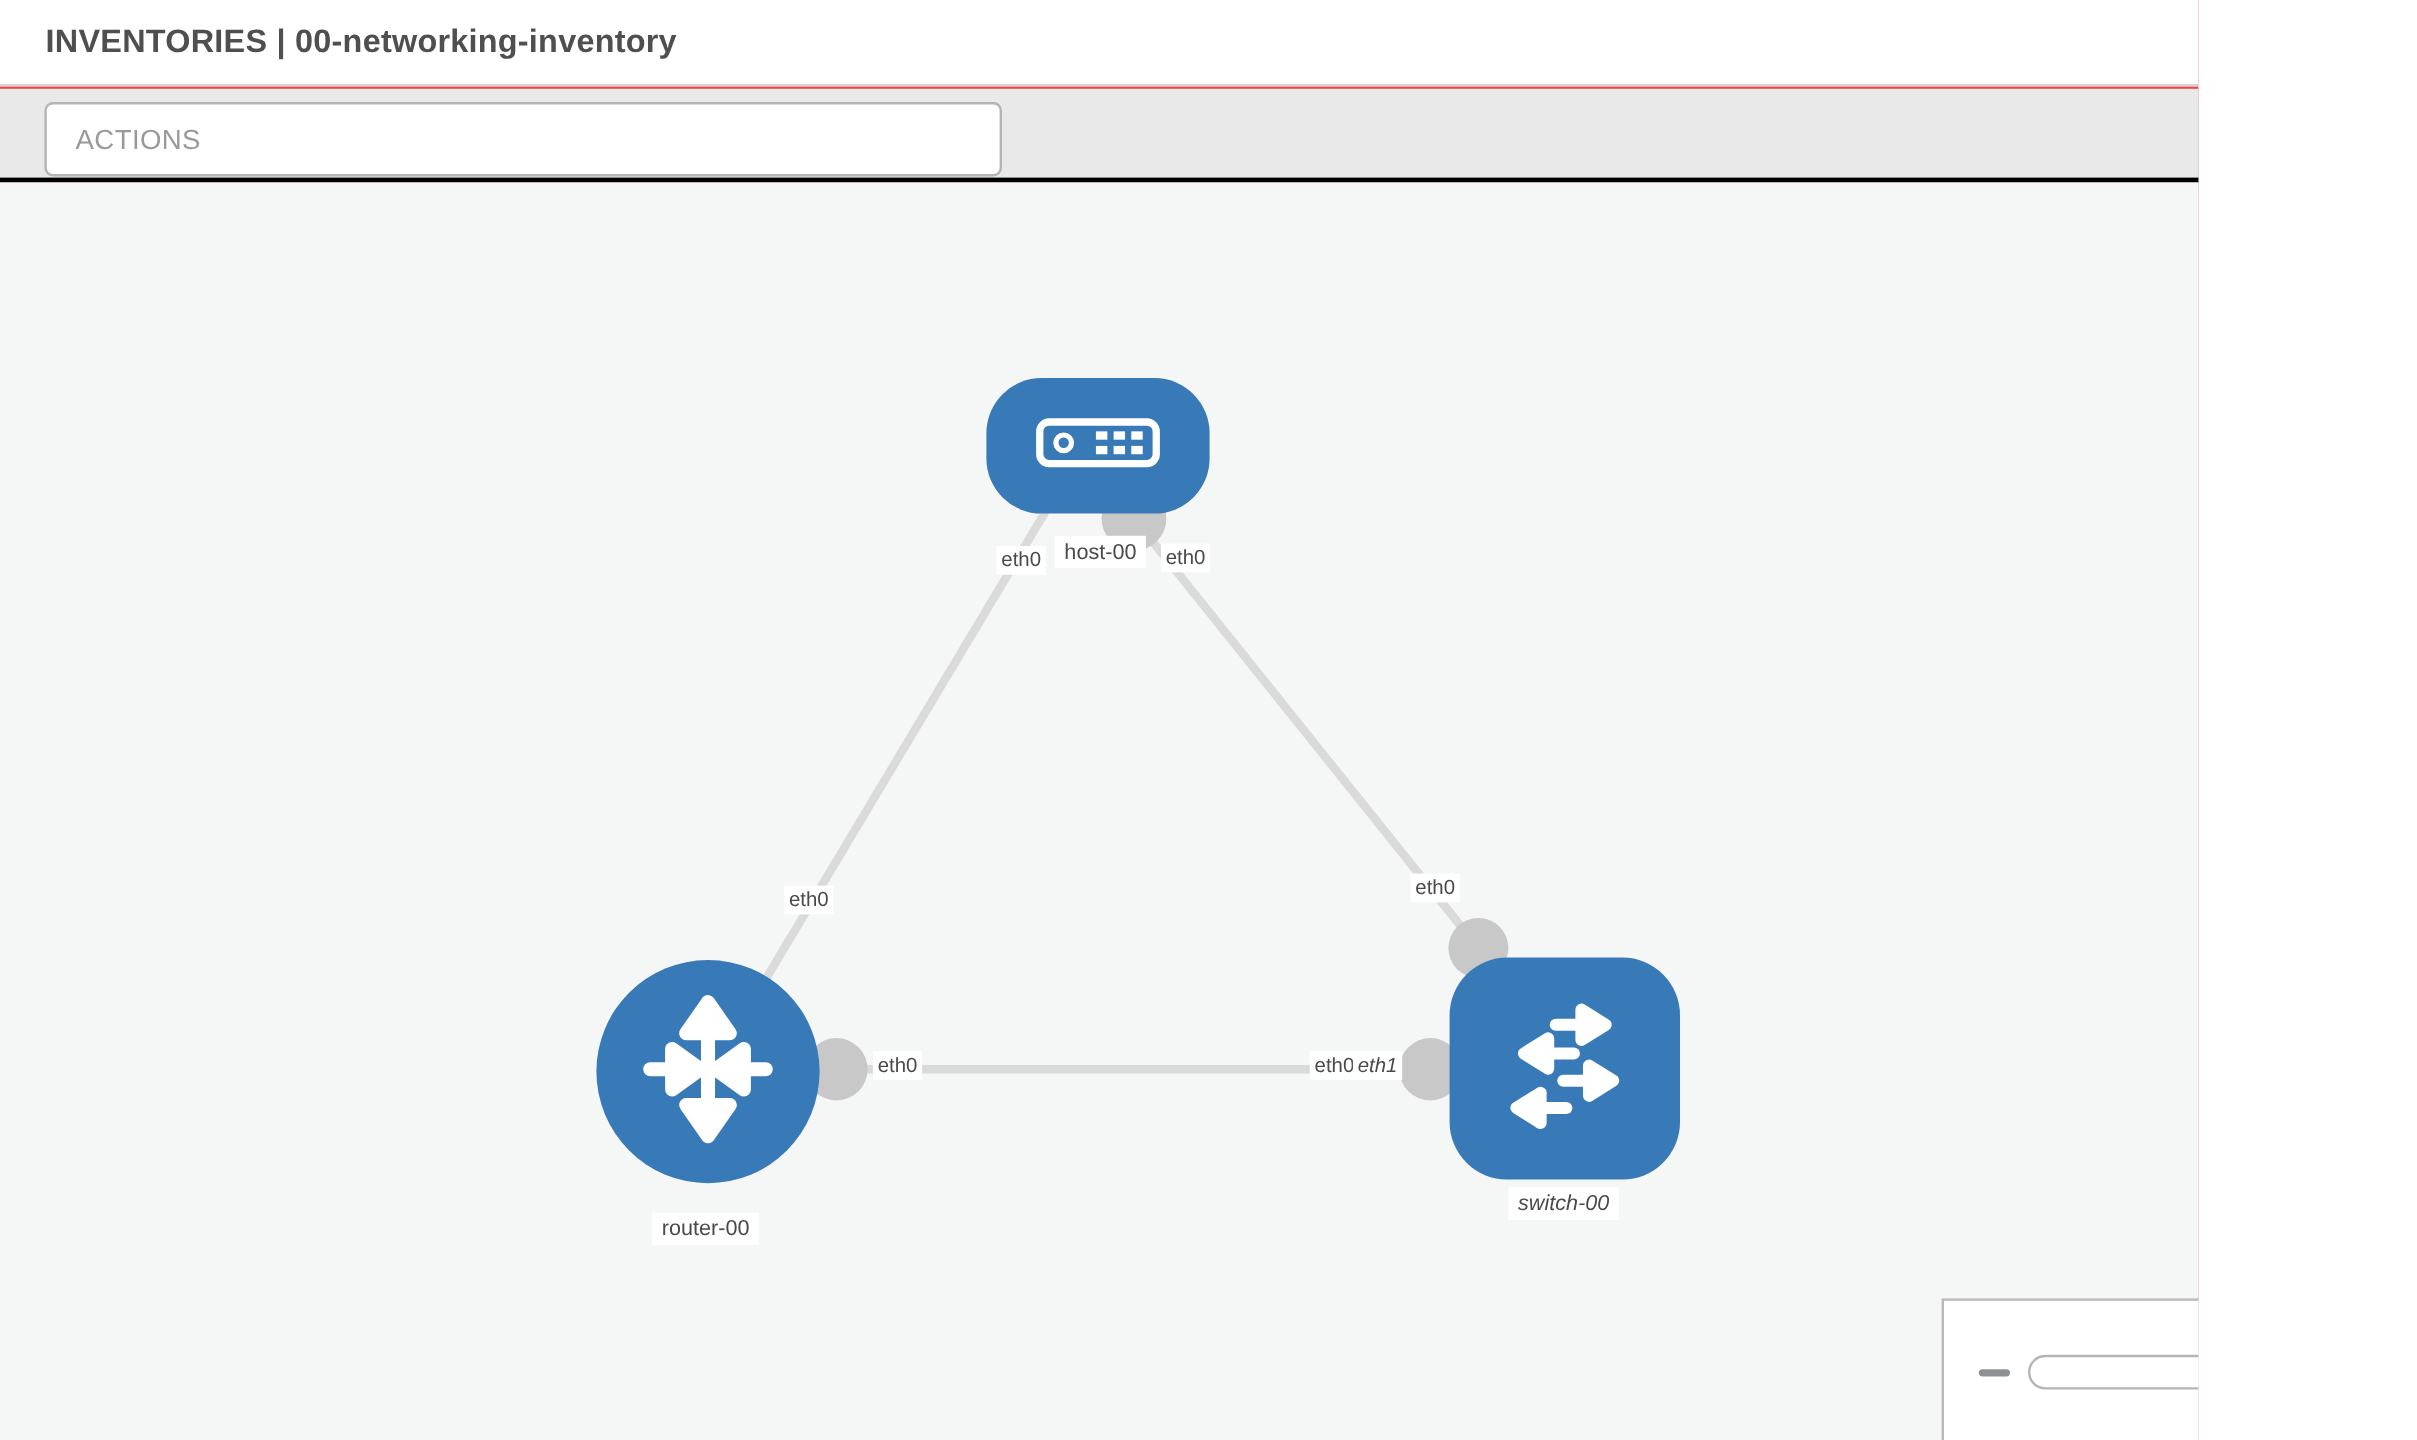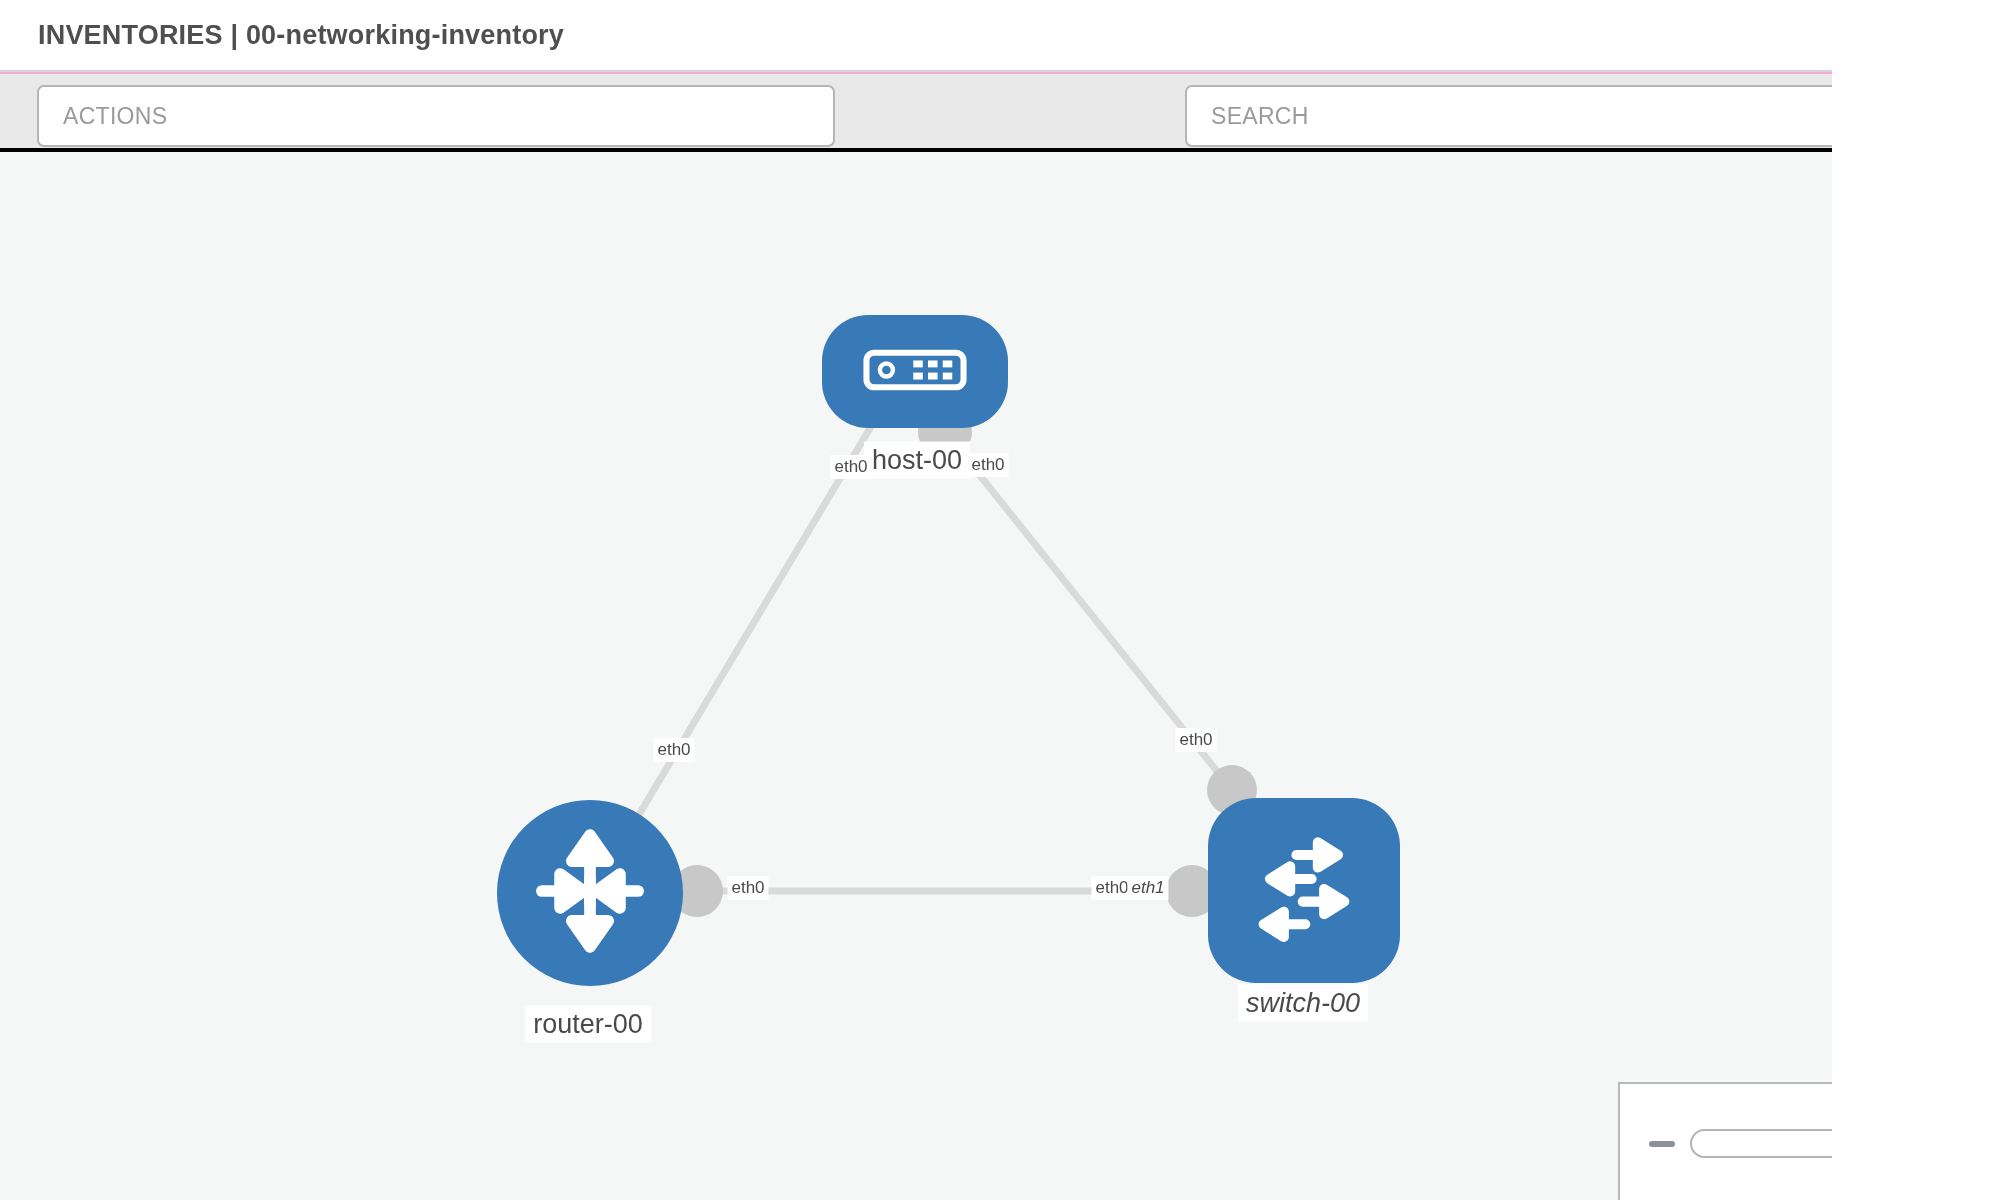--- a/index.html
+++ b/index.html
@@ -1,17 +1,17 @@
 <!DOCTYPE html>
 <html><head>
 <meta charset="utf-8">
 <style>
   * { margin:0; padding:0; box-sizing:border-box; }
   html,body { width:2014px; height:1200px; font-family:"Liberation Sans","DejaVu Sans",sans-serif; }
-  .app { position:relative; width:1832px; height:1200px; overflow:hidden; background:#f9a8d4; }
+  .app { position:relative; width:1832px; height:1200px; overflow:hidden; background:#ef4444; }
 
   
   .header { position:absolute; left:0; top:0; width:2014px; height:72px; background:#ffffff;
             border-bottom:2px solid #d4d4d4; }
   .page-title { position:absolute; left:38px; top:50%; transform:translateY(-50%);
                 font-size:27px; font-weight:bold; color:#4f4f4f; letter-spacing:.2px; }
   .close-btn { position:absolute; right:32px; top:17px; width:38px; height:38px; border-radius:50%;
                background:#c6c6c6; border:none; cursor:pointer; display:flex; align-items:center; justify-content:center; }
   .close-btn svg { display:block; }
 
@@ -33,21 +33,21 @@
   .canvas { position:absolute; left:0; top:152px; width:2014px; height:1048px; background:#f5f6f6; }
   .links-layer { position:absolute; left:0; top:0; z-index:0; }
 
   .node { position:absolute; z-index:2; background:#3879b7; display:flex; align-items:center; justify-content:center; cursor:pointer; }
   .node.host   { left:822px; top:163px; width:186px; height:113px; border-radius:46px; }
   .node.router { left:497px; top:648px; width:186px; height:186px; border-radius:50%; }
   .node.switch { left:1208px; top:646px; width:192px; height:185px; border-radius:48px; }
 
   .chip { position:absolute; z-index:3; background:#ffffff; color:#4a4a4a; white-space:nowrap;
           transform:translate(-50%,-50%); }
-  .chip.node-label { font-size:27px; padding:3px 8px; }
+  .chip.node-label { font-size:18px; padding:3px 8px; }
   .chip.if-label   { font-size:17px; padding:2px 4px; }
   .chip.front { z-index:4;font-style:italic; }
 
   
   .zoom-panel { position:absolute; left:1618px; top:930px; width:398px; height:120px; background:#ffffff;
                 border:2px solid #b9b9b9; z-index:5; }
   .zoom-level { position:absolute; left:0; top:10px; width:100%; text-align:right;
                 font-size:21px; color:#2d2d2d; }
   .zoom-minus, .zoom-plus { position:absolute; top:40px; width:40px; height:40px; background:none; border:none; cursor:pointer; }
   .zoom-minus { left:22px; }
@@ -93,24 +93,20 @@
     <button class="tool-icon-btn key">
       <span>
         <svg width="38" height="38" viewBox="0 0 512 512">
           <g transform="scale(-1,1) translate(-512,0)">
             <path fill="#7e858c" d="M512 176c0 97.2-78.8 176-176 176-11.22 0-22.19-1.06-32.83-3.07l-24.01 27.01A24 24 0 0 1 261.22 384H224v40c0 13.26-10.75 24-24 24h-40v40c0 13.26-10.75 24-24 24H24c-13.26 0-24-10.74-24-24v-78.06c0-6.36 2.53-12.47 7.03-16.97L168.83 231.2C163.11 213.81 160 195.27 160 176 160 78.8 238.8 0 336 0c97.49 0 176 78.51 176 176zM336 128c0 26.51 21.49 48 48 48s48-21.49 48-48-21.49-48-48-48-48 21.49-48 48z"></path>
           </g>
         </svg>
       </span>
     </button>
 
-    <div class="dropdown search">
-      <span class="dropdown-label">SEARCH</span>
-      <span class="caret"></span>
-    </div>
   </div>
 
   <div class="canvas">
 
     <svg class="links-layer" width="2014" height="1048" viewBox="0 0 2014 1048">
       <line x1="592" y1="741" x2="878" y2="263" stroke="#dadada" stroke-width="7"></line>
       <line x1="945" y1="280" x2="1232" y2="638" stroke="#dadada" stroke-width="7"></line>
       <line x1="592" y1="739" x2="1300" y2="739" stroke="#dadada" stroke-width="7"></line>
       <circle cx="945" cy="280" r="27" fill="#c8c8c8"></circle>
       <circle cx="697" cy="739" r="26" fill="#c8c8c8"></circle>

